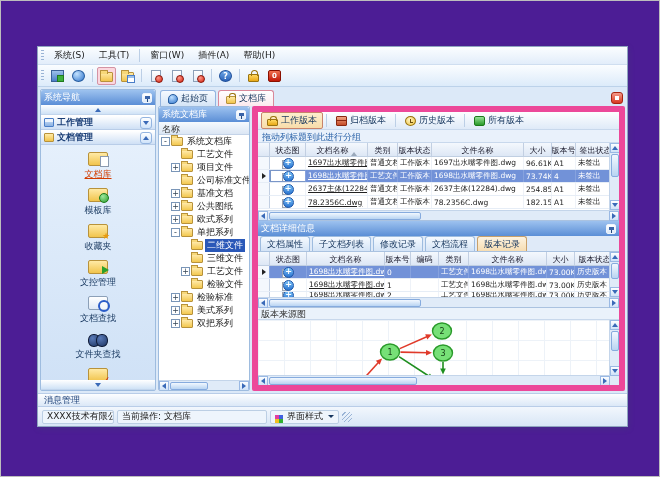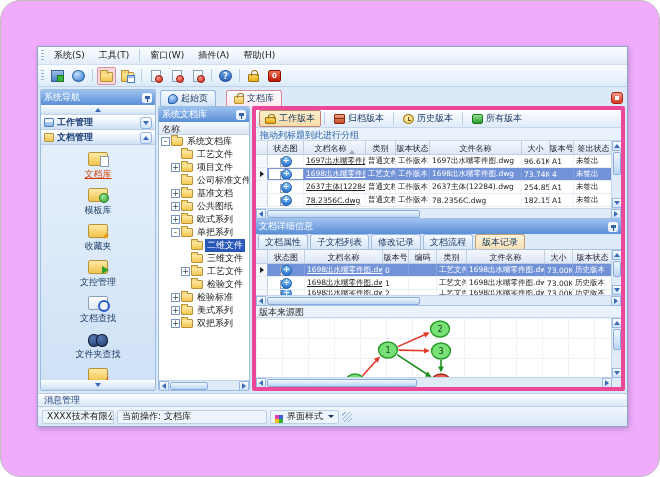--- a/index.html
+++ b/index.html
@@ -1,18 +1,18 @@
 <!DOCTYPE html>
 <html><head>
 <meta charset="utf-8">
 <style>
 *{box-sizing:border-box;margin:0;padding:0}
 html,body{width:660px;height:477px;background:#fff}
 body{font-family:"DejaVu Sans","Liberation Sans",sans-serif;font-size:9px;color:#222;position:relative}
-.screen{position:absolute;inset:0;background:#f0abfc;border:1px solid #bdbdbd;border-radius:20px;overflow:hidden}
+.screen{position:absolute;inset:0;background:#4c1d95;border:1px solid #bdbdbd;border-radius:0;overflow:hidden}
 .window{position:absolute;left:36px;top:45px;width:591px;height:381px;background:#dce9f8;border:1px solid #8fa5c0;box-shadow:1px 2px 5px rgba(60,80,110,.3);display:flex;flex-direction:column}
 .grip{width:3px;height:11px;margin:0 3px;background:repeating-linear-gradient(to bottom,#9ab4d6 0 1px,transparent 1px 3px);flex:none}
 .vsep{width:1px;height:13px;background:#bccfe6;margin:0 3px;flex:none}
 .bar-items{display:flex;align-items:center}
 
 .menubar{height:18px;background:linear-gradient(#fbfdff,#e2edfa);border-bottom:1px solid #cfdef0;display:flex;align-items:center}
 .menu-item{padding:2px 7px;color:#1a1a1a;cursor:default}
 .toolbar{height:22px;background:linear-gradient(#fbfdff,#dcebfa);border-bottom:1px solid #bcd2ea;display:flex;align-items:center}
 .tbtn{width:19px;height:18px;display:flex;align-items:center;justify-content:center;border-radius:2px;margin:0 1px}
 .tbtn.act{background:#fbd7de;border:1px solid #d493a4}
@@ -81,21 +81,21 @@
 .colhdr{height:13px;flex:none;background:linear-gradient(#f6fafe,#dbe6f4);border-bottom:1px solid #c4d3e8;padding:1px 3px;color:#333}
 .treerows{flex:1;overflow:hidden}
 .trow{height:13px;display:flex;align-items:center;white-space:nowrap}
 .tg{width:9px;height:9px;flex:none;border:1px solid #7a96b8;background:#fff;color:#345;font-size:8px;line-height:7px;text-align:center;margin-right:1px}
 .tgspace{width:10px;flex:none}
 .fold{width:12px;height:9px;flex:none;background:linear-gradient(#ffe9a8,#f3c84f);border:1px solid #b8923a;border-radius:1px;position:relative;margin-right:2px}
 .fold::before{content:"";position:absolute;left:-1px;top:-3px;width:5px;height:2px;background:#f7d879;border:1px solid #b8923a;border-bottom:none}
 .tlabel{padding:0 2px;overflow:hidden}
 .trow.sel .tlabel{background:#2a58b8;color:#fff}
 
-.docarea{flex:1;display:flex;flex-direction:column;min-width:0;border:4px solid #ec4899;border-radius:2px;background:#eaf2fb;overflow:hidden}
+.docarea{flex:1;display:flex;flex-direction:column;min-width:0;border:6px solid #ec4899;border-radius:2px;background:#eaf2fb;overflow:hidden}
 .verbar{height:18px;flex:none;background:linear-gradient(#fdfeff,#dfeaf8);border-bottom:1px solid #c8d8ec;display:flex;align-items:center;padding:0 3px}
 .vbtn{display:flex;align-items:center;gap:3px;padding:1px 5px;border:1px solid transparent;border-radius:2px;color:#16365e}
 .vbtn.active{background:linear-gradient(#fdeecd,#f8ddab);border-color:#c8836a}
 .vi{width:11px;height:10px;position:relative;flex:none}
 .vi-lock{height:7px;margin-top:3px;background:linear-gradient(#ffd860,#e8a818);border:1px solid #9a7410;border-radius:1px}
 .vi-lock::before{content:"";position:absolute;left:2px;top:-4px;width:5px;height:4px;border:1.5px solid #9a7410;border-bottom:none;border-radius:3px 3px 0 0}
 .vi-archive{background:linear-gradient(#f2a482,#c44c28);border:1px solid #8a2810;border-radius:1px}
 .vi-archive::before{content:"";position:absolute;left:0;top:3px;width:9px;height:1px;background:#8a2810}
 .vi-history{border-radius:50%;background:radial-gradient(circle at 40% 35%,#fff4c2,#eec23c);border:1px solid #9a7410}
 .vi-history::before{content:"";position:absolute;left:4px;top:2px;width:1px;height:4px;background:#6a4c0a}
@@ -265,21 +265,21 @@
               <span class="nv nico-folder-checkout"></span>
             </div>
           </div>
       <div class="sstrip">
             <span class="tri-d"></span>
           </div>
     </div>
 
     <div class="right">
       <div class="tabstrip">
-        <span style="display:flex;gap:10px;">
+        <span style="display:flex;gap:2px;">
               <span class="tab">
                 <span class="tab-ico tico-start-page"></span>
                 <span>起始页</span>
               </span>
               <span class="tab active">
                 <span class="tab-ico tico-library"></span>
                 <span>文档库</span>
               </span>
             </span>
         <span class="tclose"></span>

